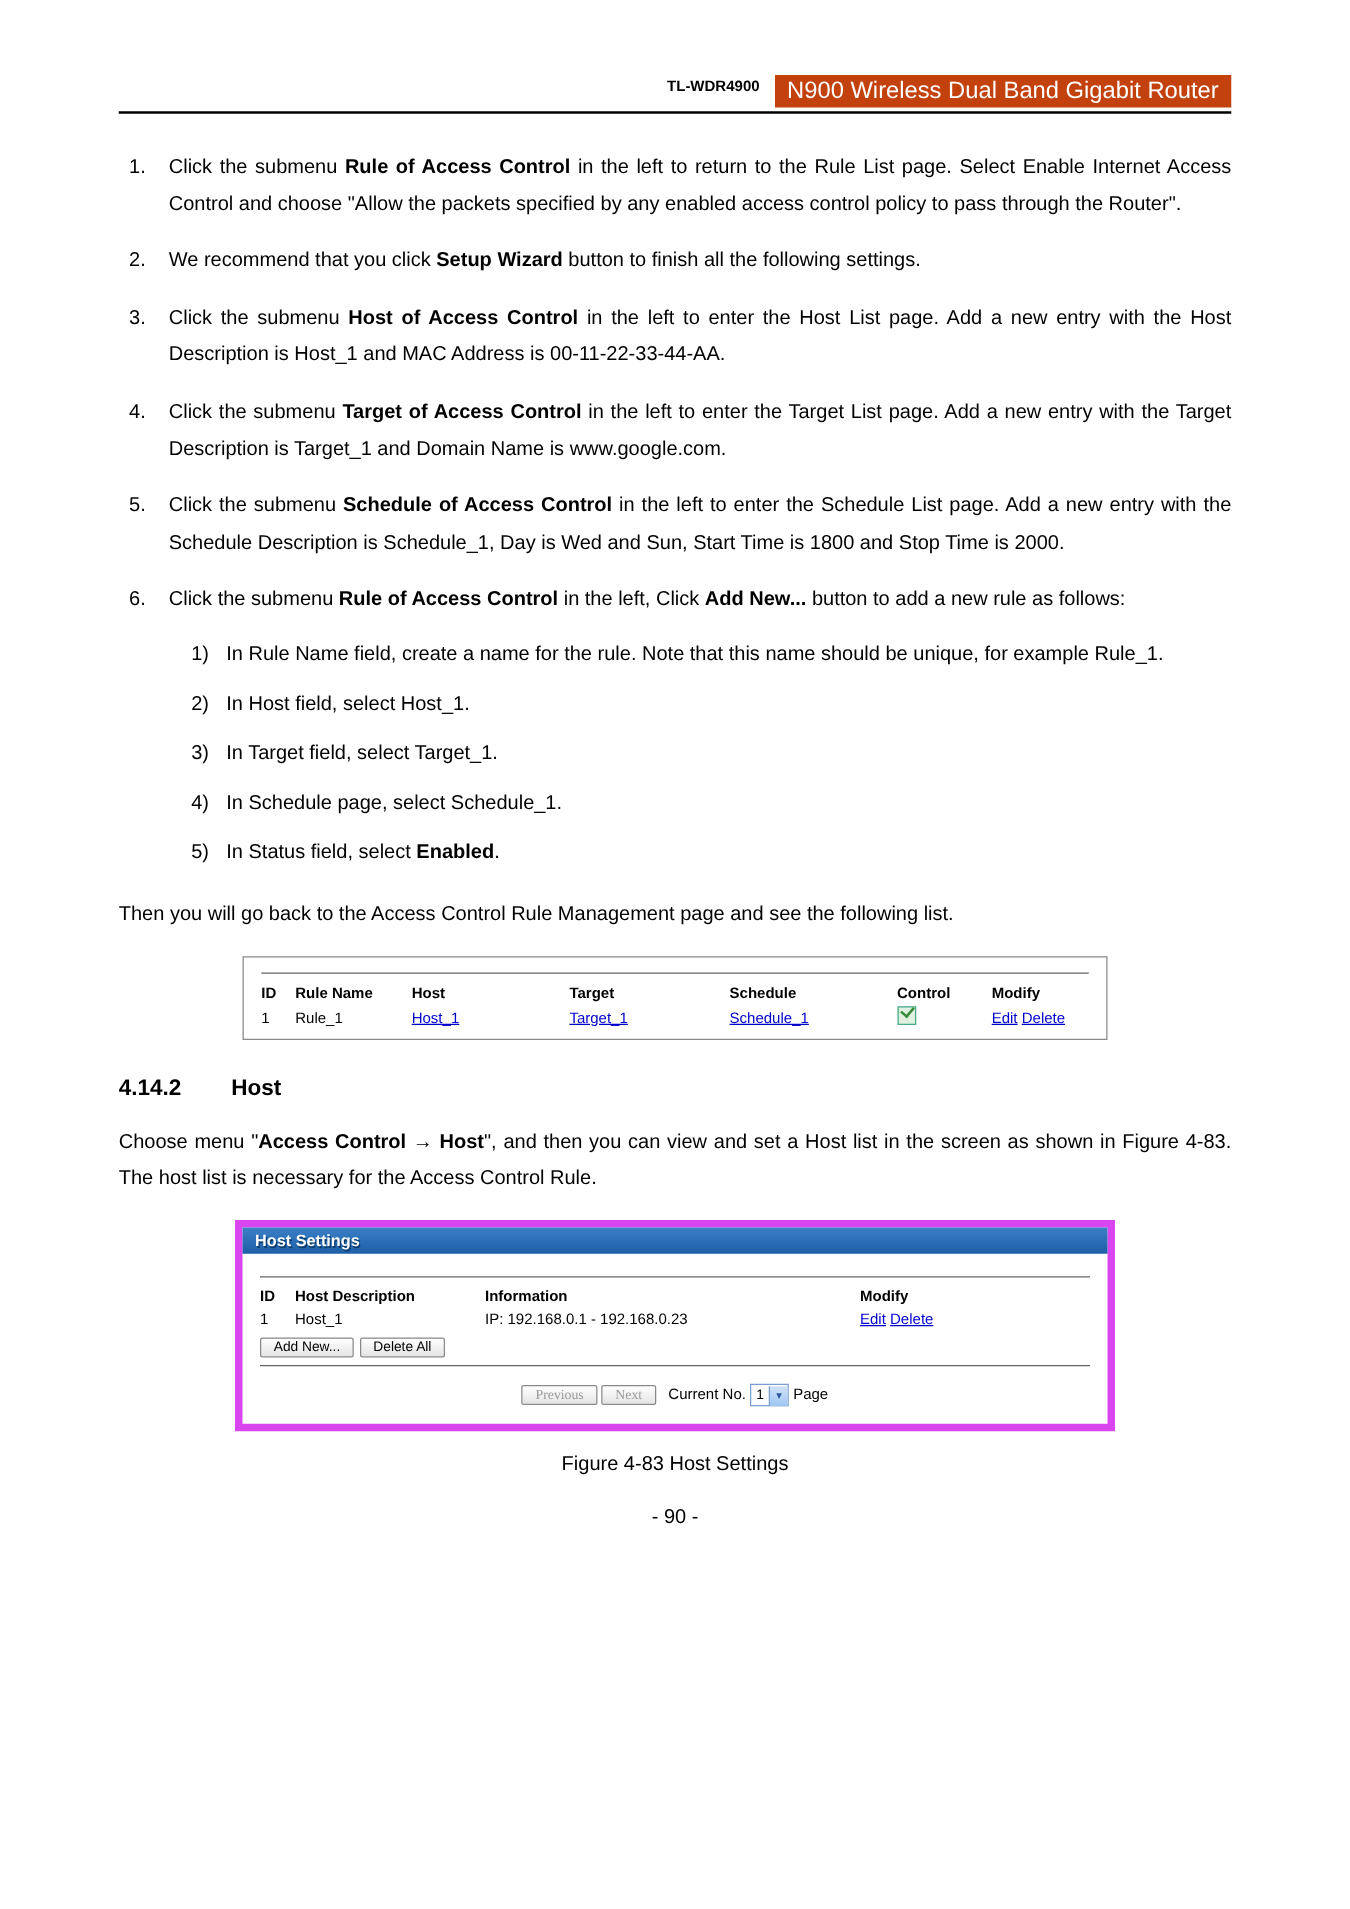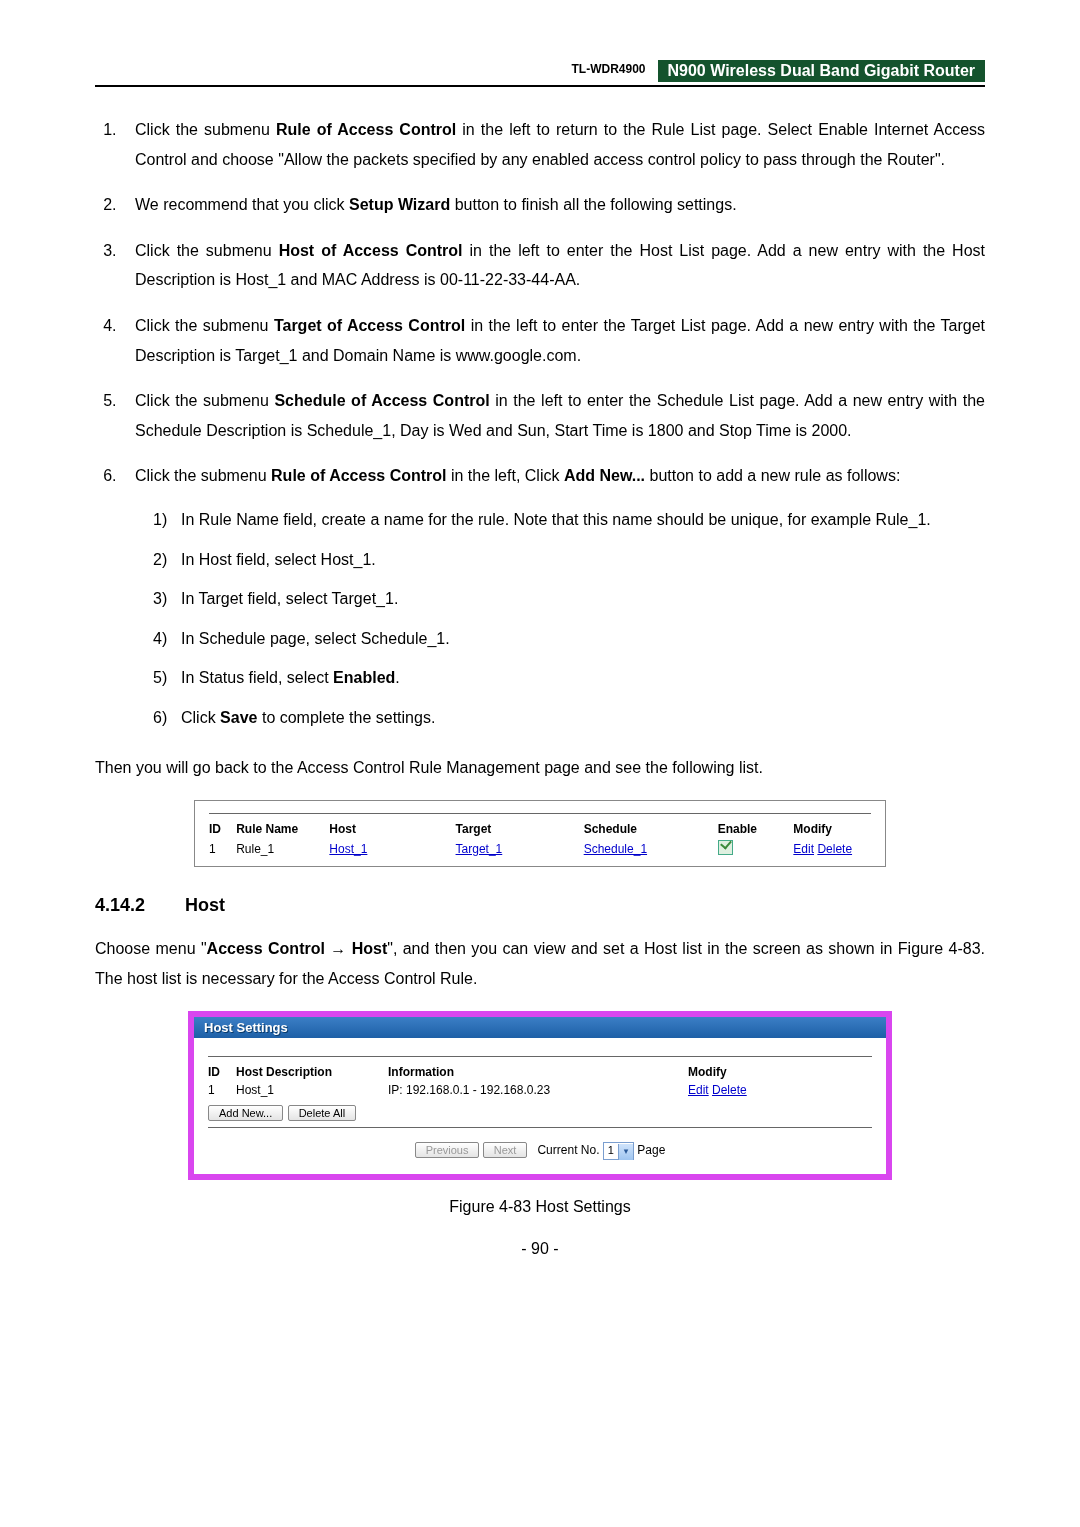--- a/index.html
+++ b/index.html
@@ -21,24 +21,24 @@
     border-bottom: 2.5px solid #000;
     padding-bottom: 3px;
     margin-bottom: 28px;
   }
   .hdr-model {
     font-weight: bold;
     font-size: 12px;
     padding: 2px 12px 2px 0;
   }
   .hdr-name {
-    background: #14532d;
+    background: #c2410c;
     color: #fff;
-    font-weight: bold;
-    font-size: 16px;
+    font-weight: normal;
+    font-size: 19px;
     padding: 2px 10px;
   }
   ol.mainlist {
     padding-left: 26px;
     margin: 0 0 20px 0;
   }
   ol.mainlist > li {
     font-size: 16px;
     line-height: 1.85;
     margin-bottom: 16px;
@@ -153,20 +153,21 @@
     font-size: 11px;
     padding: 1px 10px;
     border: 1px solid #888;
     background: linear-gradient(#fff,#e4e4e4);
     border-radius: 2px;
     cursor: pointer;
   }
   .wbtn.dis {
     color: #999;
     cursor: default;
+    font-family: Liberation Serif, serif;
   }
   .pagerow {
     text-align: center;
     font-size: 12px;
     padding: 6px 0 4px 0;
   }
   .selwrap {
     display: inline-block;
     border: 1px solid #7a9ecf;
     background: #fff;
@@ -226,36 +227,35 @@
       <span>Click the submenu </span><span class="bold">Schedule of Access Control</span><span> in the left to enter the Schedule List page. Add a new entry with the Schedule Description is Schedule_1, Day is Wed and Sun, Start Time is 1800 and Stop Time is 2000.</span>
     </li>
     <li>
       <span>Click the submenu </span><span class="bold">Rule of Access Control</span><span> in the left, Click </span><span class="bold">Add New...</span><span> button to add a new rule as follows:</span>
       <ol class="sublist">
         <li><span class="subnum">1)</span><span>In Rule Name field, create a name for the rule. Note that this name should be unique, for example Rule_1.</span></li>
         <li><span class="subnum">2)</span><span>In Host field, select Host_1.</span></li>
         <li><span class="subnum">3)</span><span>In Target field, select Target_1.</span></li>
         <li><span class="subnum">4)</span><span>In Schedule page, select Schedule_1.</span></li>
         <li><span class="subnum">5)</span><span>In Status field, select </span><span class="bold">Enabled</span><span>.</span></li>
-        <li><span class="subnum">6)</span><span>Click </span><span class="bold">Save</span><span> to complete the settings.</span></li>
       </ol>
     </li>
   </ol>
 
   <p class="para">Then you will go back to the Access Control Rule Management page and see the following list.</p>
 
   <div class="ruletable">
     <hr>
     <div class="rt-row rt-head">
       <div class="rt-c1">ID</div>
       <div class="rt-c2">Rule Name</div>
       <div class="rt-c3">Host</div>
       <div class="rt-c4">Target</div>
       <div class="rt-c5">Schedule</div>
-      <div class="rt-c6">Enable</div>
+      <div class="rt-c6">Control</div>
       <div class="rt-c7">Modify</div>
     </div>
     <div class="rt-row">
       <div class="rt-c1">1</div>
       <div class="rt-c2">Rule_1</div>
       <div class="rt-c3"><span class="lnk">Host_1</span></div>
       <div class="rt-c4"><span class="lnk">Target_1</span></div>
       <div class="rt-c5"><span class="lnk">Schedule_1</span></div>
       <div class="rt-c6"><span class="chk"></span></div>
       <div class="rt-c7">

